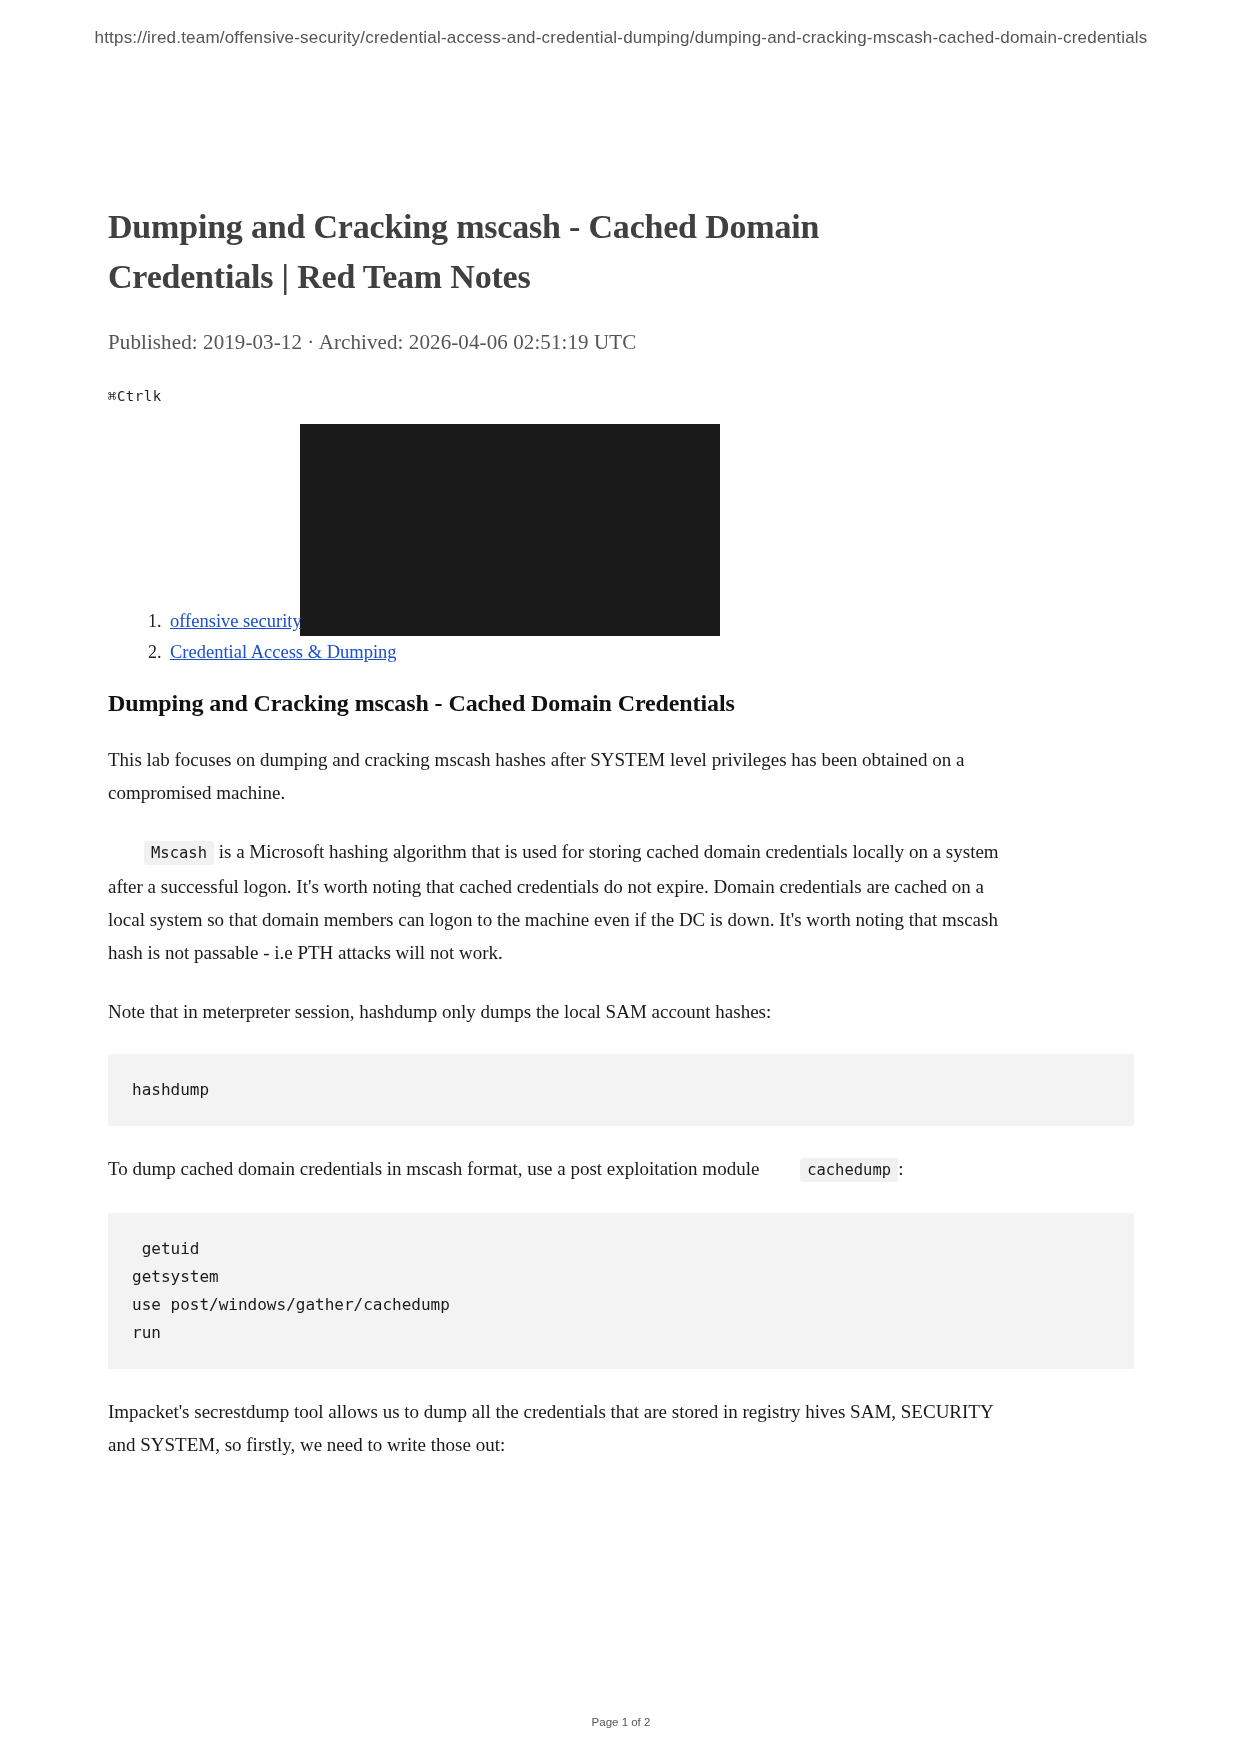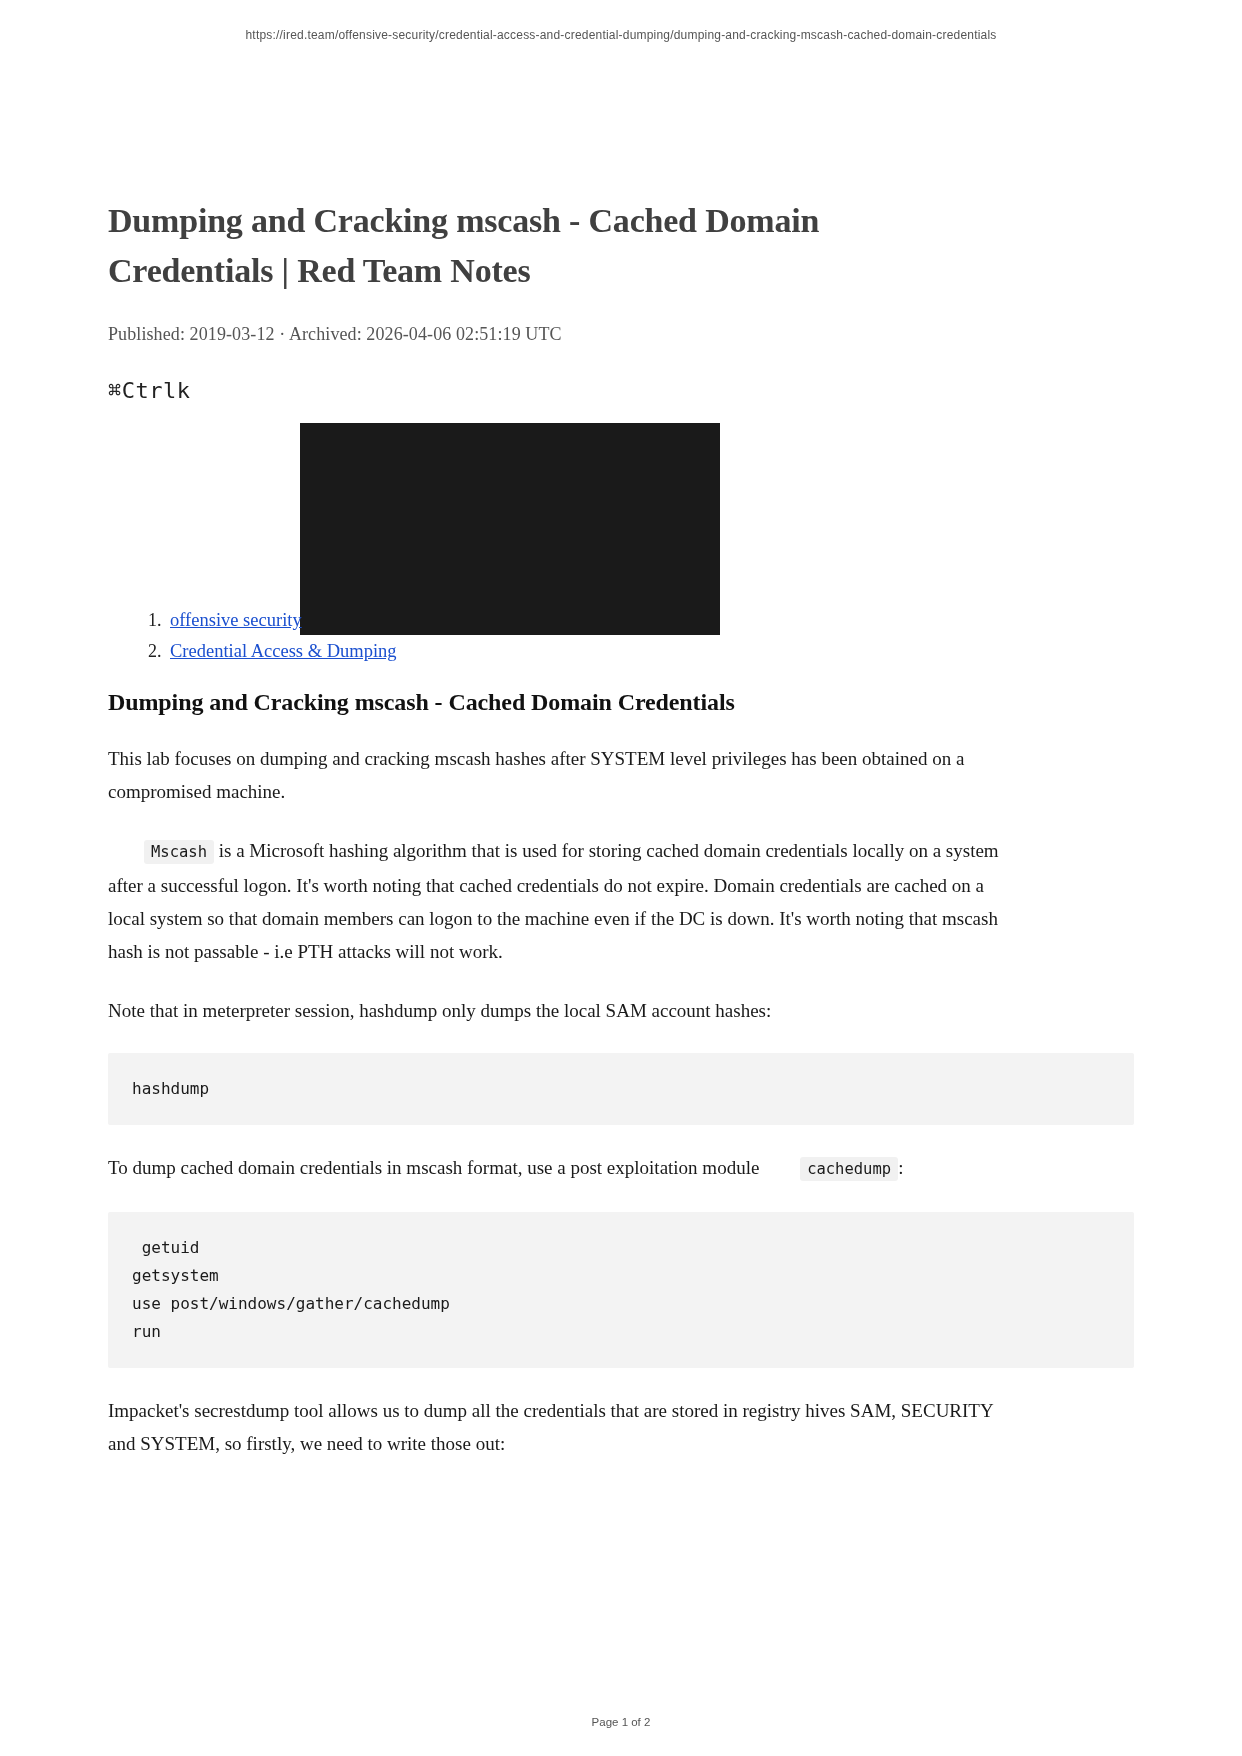--- a/index.html
+++ b/index.html
@@ -17,47 +17,47 @@
   .page {
     width: 1242px;
     min-height: 1756px;
     box-sizing: border-box;
     position: relative;
     padding: 0;
   }
   .url-header {
     text-align: center;
     font-family: "Liberation Sans", sans-serif;
-    font-size: 12px;
+    font-size: 17px;
     color: #555555;
     letter-spacing: 0.2px;
     padding-top: 28px;
   }
   .content {
     padding: 0 108px;
     box-sizing: border-box;
   }
   h1.doc-title {
     font-size: 34px;
     line-height: 50px;
     font-weight: bold;
     margin: 154px 0 0 0;
     letter-spacing: -0.2px;
     color: #404040;
     max-width: 860px;
   }
   .meta-line {
-    font-size: 18px;
+    font-size: 21px;
     color: #555555;
     margin-top: 28px;
     letter-spacing: 0.1px;
   }
   .shortcut-line {
     font-family: "DejaVu Sans Mono", monospace;
-    font-size: 22px;
+    font-size: 14px;
     color: #222222;
     margin-top: 33px;
     letter-spacing: 0.5px;
   }
   .media-block {
     position: relative;
     margin-top: 20px;
     height: 212px;
   }
   .video-placeholder {

